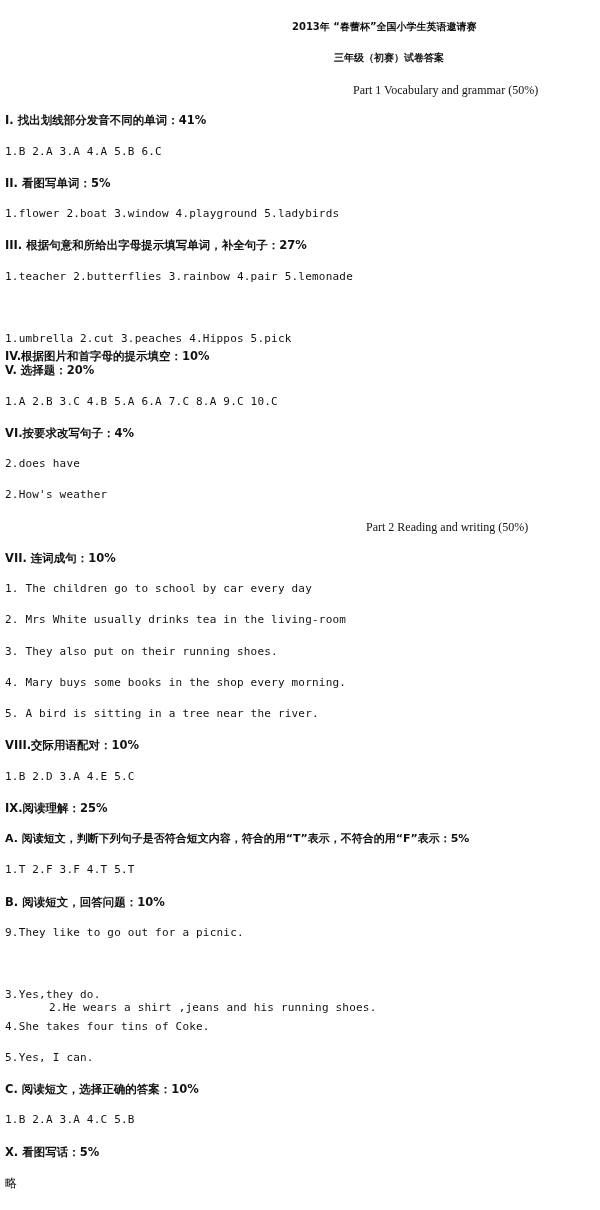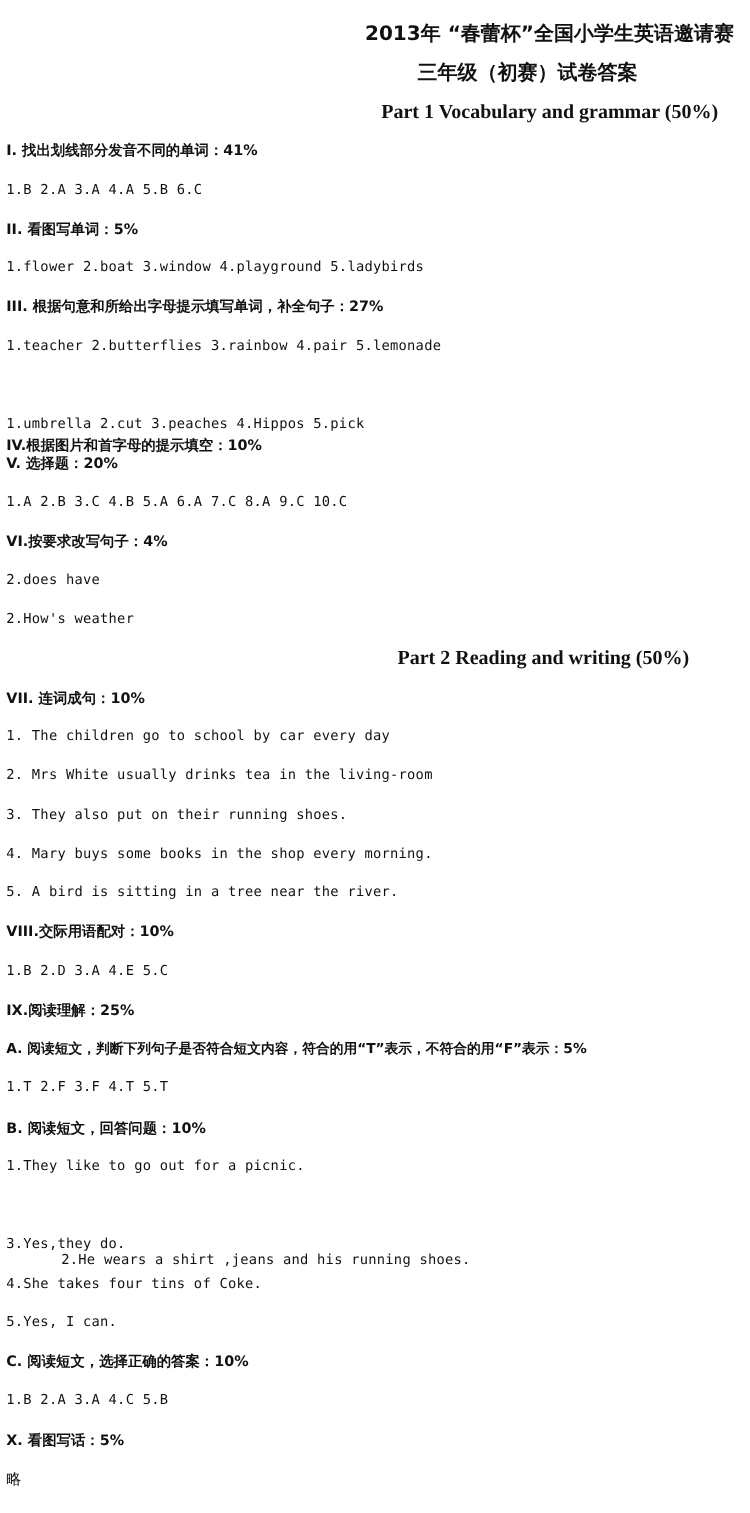--- a/index.html
+++ b/index.html
@@ -1,19 +1,19 @@
 <!DOCTYPE html>
 <html><head>
   <meta charset="utf-8">
   <style>
     html, body { margin: 0; padding: 0; background: #ffffff; }
     body { width: 600px; height: 1210px; position: relative; overflow: hidden; color: #111; }
     .line { position: absolute; left: 5px; white-space: nowrap; line-height: 16px; height: 16px; }
-    .title { font-family: "DejaVu Sans", sans-serif; font-weight: bold; font-size: 16px; }
-    .part { font-family: "Liberation Serif", serif; font-weight: bold; font-size: 16px; }
+    .title { font-family: "DejaVu Sans", sans-serif; font-weight: bold; font-size: 10px; }
+    .part { font-family: "Liberation Serif", serif; font-weight: normal; font-size: 12px; margin-left: 48px; }
     .head { font-family: "DejaVu Sans", sans-serif; font-weight: bold; font-size: 11.5px; }
     .ans { font-family: "DejaVu Sans Mono", monospace; font-size: 11px; letter-spacing: 0.2px; }
     .plain { font-family: "DejaVu Sans", sans-serif; font-size: 12px; }
   </style>
 </head>
 <body>
 
 <div>
   <div class="line title" style="left:292px; top:19px;">2013年 “春蕾杯”全国小学生英语邀请赛</div>
   <div class="line title" style="left:334px; top:50px;">三年级（初赛）试卷答案</div>
@@ -49,21 +49,21 @@
 
   <div class="line head" style="top:737px;">VIII.交际用语配对：10%</div>
   <div class="line ans" style="top:769px;">1.B  2.D  3.A  4.E  5.C</div>
 
   <div class="line head" style="top:800px;">IX.阅读理解：25%</div>
 
   <div class="line head" style="top:831px; font-size:11px;">A.  阅读短文，判断下列句子是否符合短文内容，符合的用“T”表示，不符合的用“F”表示：5%</div>
   <div class="line ans" style="top:862px;">1.T  2.F  3.F  4.T  5.T</div>
 
   <div class="line head" style="top:894px;">B.  阅读短文，回答问题：10%</div>
-  <div class="line ans" style="top:925px;">1.They like to go out for a picnic.</div>
+  <div class="line ans" style="top:925px;">9.They like to go out for a picnic.</div>
   <div class="line ans" style="top:1000px;margin-left:44px;">2.He wears a shirt ,jeans and his running shoes.</div>
   <div class="line ans" style="top:987px;">3.Yes,they do.</div>
   <div class="line ans" style="top:1019px;">4.She takes four tins of Coke.</div>
   <div class="line ans" style="top:1050px;">5.Yes,  I can.</div>
 
   <div class="line head" style="top:1081px;">C. 阅读短文，选择正确的答案：10%</div>
   <div class="line ans" style="top:1112px;">1.B  2.A  3.A  4.C  5.B</div>
 
   <div class="line head" style="top:1144px;">X. 看图写话：5%</div>
   <div class="line plain" style="top:1175px;">略</div>

